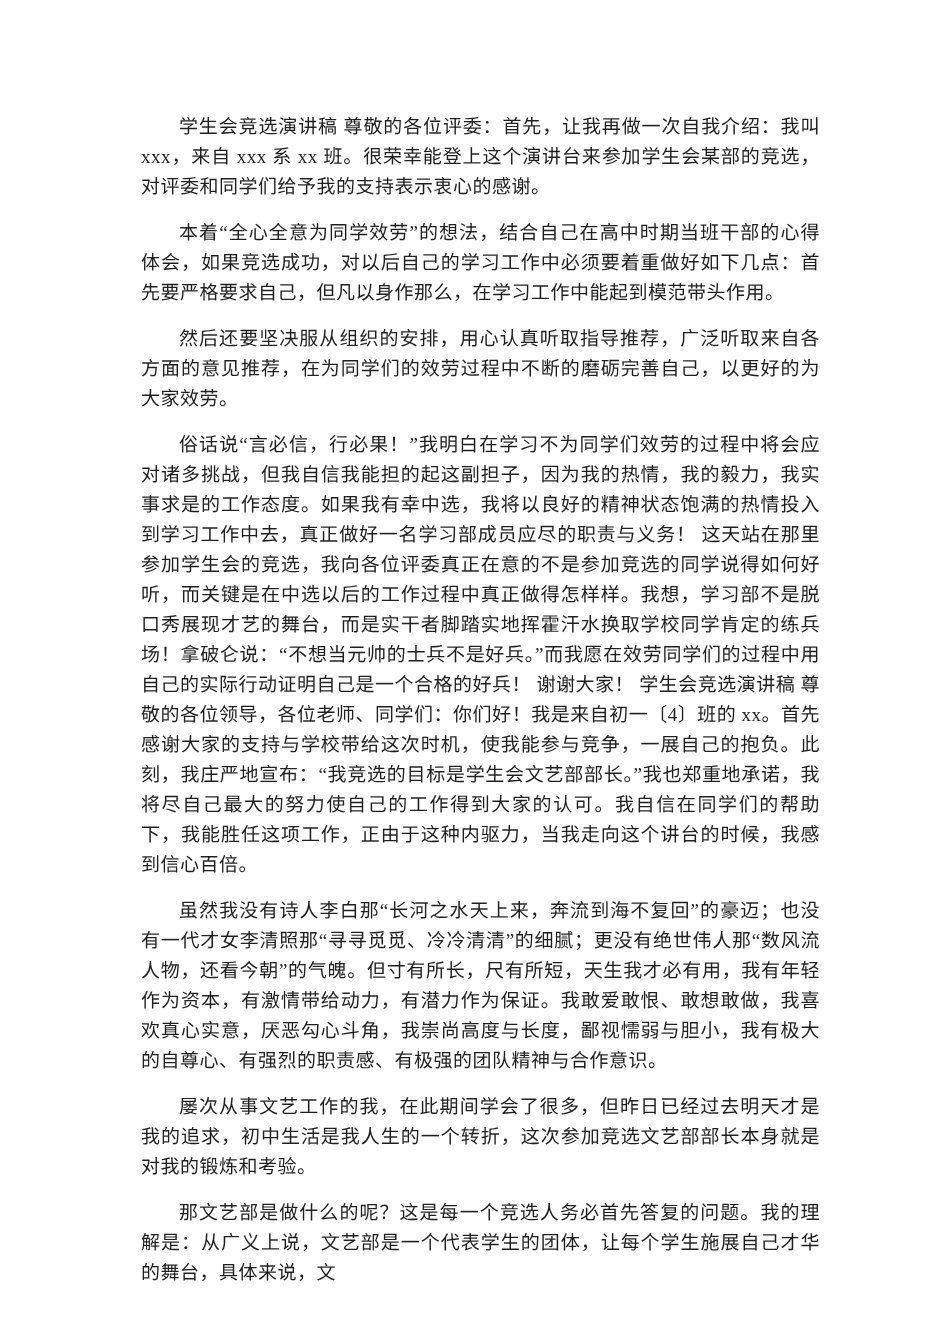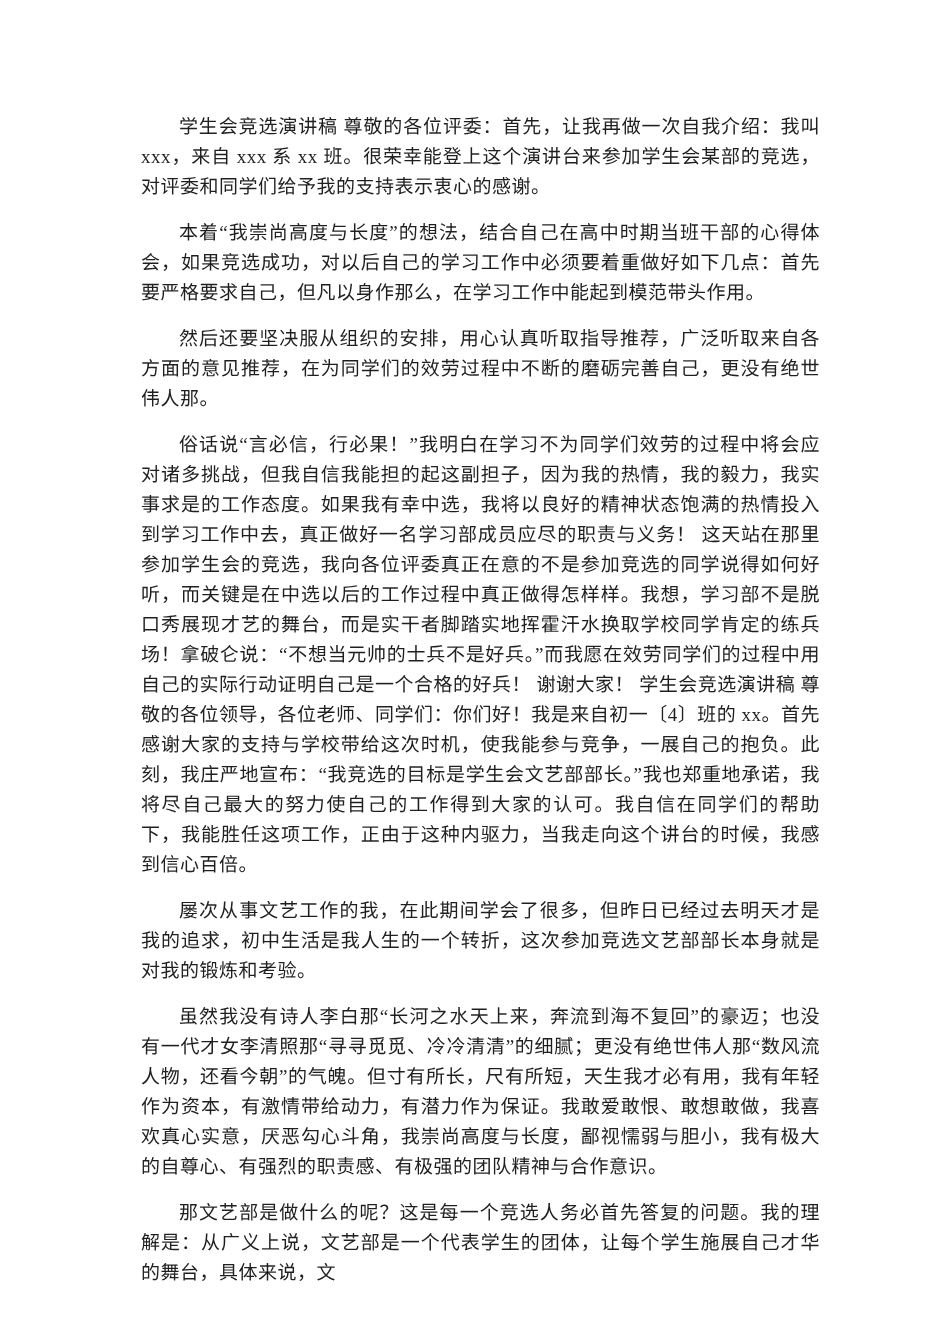--- a/index.html
+++ b/index.html
@@ -33,20 +33,20 @@
   .doc-body p:first-child {
     margin-top: 0;
   }
 </style>
 </head>
 <body>
 
 <div class="page">
   <div class="doc-body">
     <p>学生会竞选演讲稿 尊敬的各位评委：首先，让我再做一次自我介绍：我叫 xxx，来自 xxx 系 xx 班。很荣幸能登上这个演讲台来参加学生会某部的竞选，对评委和同学们给予我的支持表示衷心的感谢。</p>
-    <p>本着“我崇尚高度与长度”的想法，结合自己在高中时期当班干部的心得体会，如果竞选成功，对以后自己的学习工作中必须要着重做好如下几点：首先要严格要求自己，但凡以身作那么，在学习工作中能起到模范带头作用。</p>
-    <p>然后还要坚决服从组织的安排，用心认真听取指导推荐，广泛听取来自各方面的意见推荐，在为同学们的效劳过程中不断的磨砺完善自己，更没有绝世伟人那。</p>
+    <p>本着“全心全意为同学效劳”的想法，结合自己在高中时期当班干部的心得体会，如果竞选成功，对以后自己的学习工作中必须要着重做好如下几点：首先要严格要求自己，但凡以身作那么，在学习工作中能起到模范带头作用。</p>
+    <p>然后还要坚决服从组织的安排，用心认真听取指导推荐，广泛听取来自各方面的意见推荐，在为同学们的效劳过程中不断的磨砺完善自己，以更好的为大家效劳。</p>
     <p>俗话说“言必信，行必果！”我明白在学习不为同学们效劳的过程中将会应对诸多挑战，但我自信我能担的起这副担子，因为我的热情，我的毅力，我实事求是的工作态度。如果我有幸中选，我将以良好的精神状态饱满的热情投入到学习工作中去，真正做好一名学习部成员应尽的职责与义务！ 这天站在那里参加学生会的竞选，我向各位评委真正在意的不是参加竞选的同学说得如何好听，而关键是在中选以后的工作过程中真正做得怎样样。我想，学习部不是脱口秀展现才艺的舞台，而是实干者脚踏实地挥霍汗水换取学校同学肯定的练兵场！拿破仑说：“不想当元帅的士兵不是好兵。”而我愿在效劳同学们的过程中用自己的实际行动证明自己是一个合格的好兵！ 谢谢大家！ 学生会竞选演讲稿 尊敬的各位领导，各位老师、同学们：你们好！我是来自初一〔4〕班的 xx。首先感谢大家的支持与学校带给这次时机，使我能参与竞争，一展自己的抱负。此刻，我庄严地宣布：“我竞选的目标是学生会文艺部部长。”我也郑重地承诺，我将尽自己最大的努力使自己的工作得到大家的认可。我自信在同学们的帮助下，我能胜任这项工作，正由于这种内驱力，当我走向这个讲台的时候，我感到信心百倍。</p>
+    <p>虽然我没有诗人李白那“长河之水天上来，奔流到海不复回”的豪迈；也没有一代才女李清照那“寻寻觅觅、冷冷清清”的细腻；更没有绝世伟人那“数风流人物，还看今朝”的气魄。但寸有所长，尺有所短，天生我才必有用，我有年轻作为资本，有激情带给动力，有潜力作为保证。我敢爱敢恨、敢想敢做，我喜欢真心实意，厌恶勾心斗角，我崇尚高度与长度，鄙视懦弱与胆小，我有极大的自尊心、有强烈的职责感、有极强的团队精神与合作意识。</p>
     <p>屡次从事文艺工作的我，在此期间学会了很多，但昨日已经过去明天才是我的追求，初中生活是我人生的一个转折，这次参加竞选文艺部部长本身就是对我的锻炼和考验。</p>
-    <p>虽然我没有诗人李白那“长河之水天上来，奔流到海不复回”的豪迈；也没有一代才女李清照那“寻寻觅觅、冷冷清清”的细腻；更没有绝世伟人那“数风流人物，还看今朝”的气魄。但寸有所长，尺有所短，天生我才必有用，我有年轻作为资本，有激情带给动力，有潜力作为保证。我敢爱敢恨、敢想敢做，我喜欢真心实意，厌恶勾心斗角，我崇尚高度与长度，鄙视懦弱与胆小，我有极大的自尊心、有强烈的职责感、有极强的团队精神与合作意识。</p>
     <p>那文艺部是做什么的呢？这是每一个竞选人务必首先答复的问题。我的理解是：从广义上说，文艺部是一个代表学生的团体，让每个学生施展自己才华的舞台，具体来说，文</p>
   </div>
 </div>
 
 </body></html>

